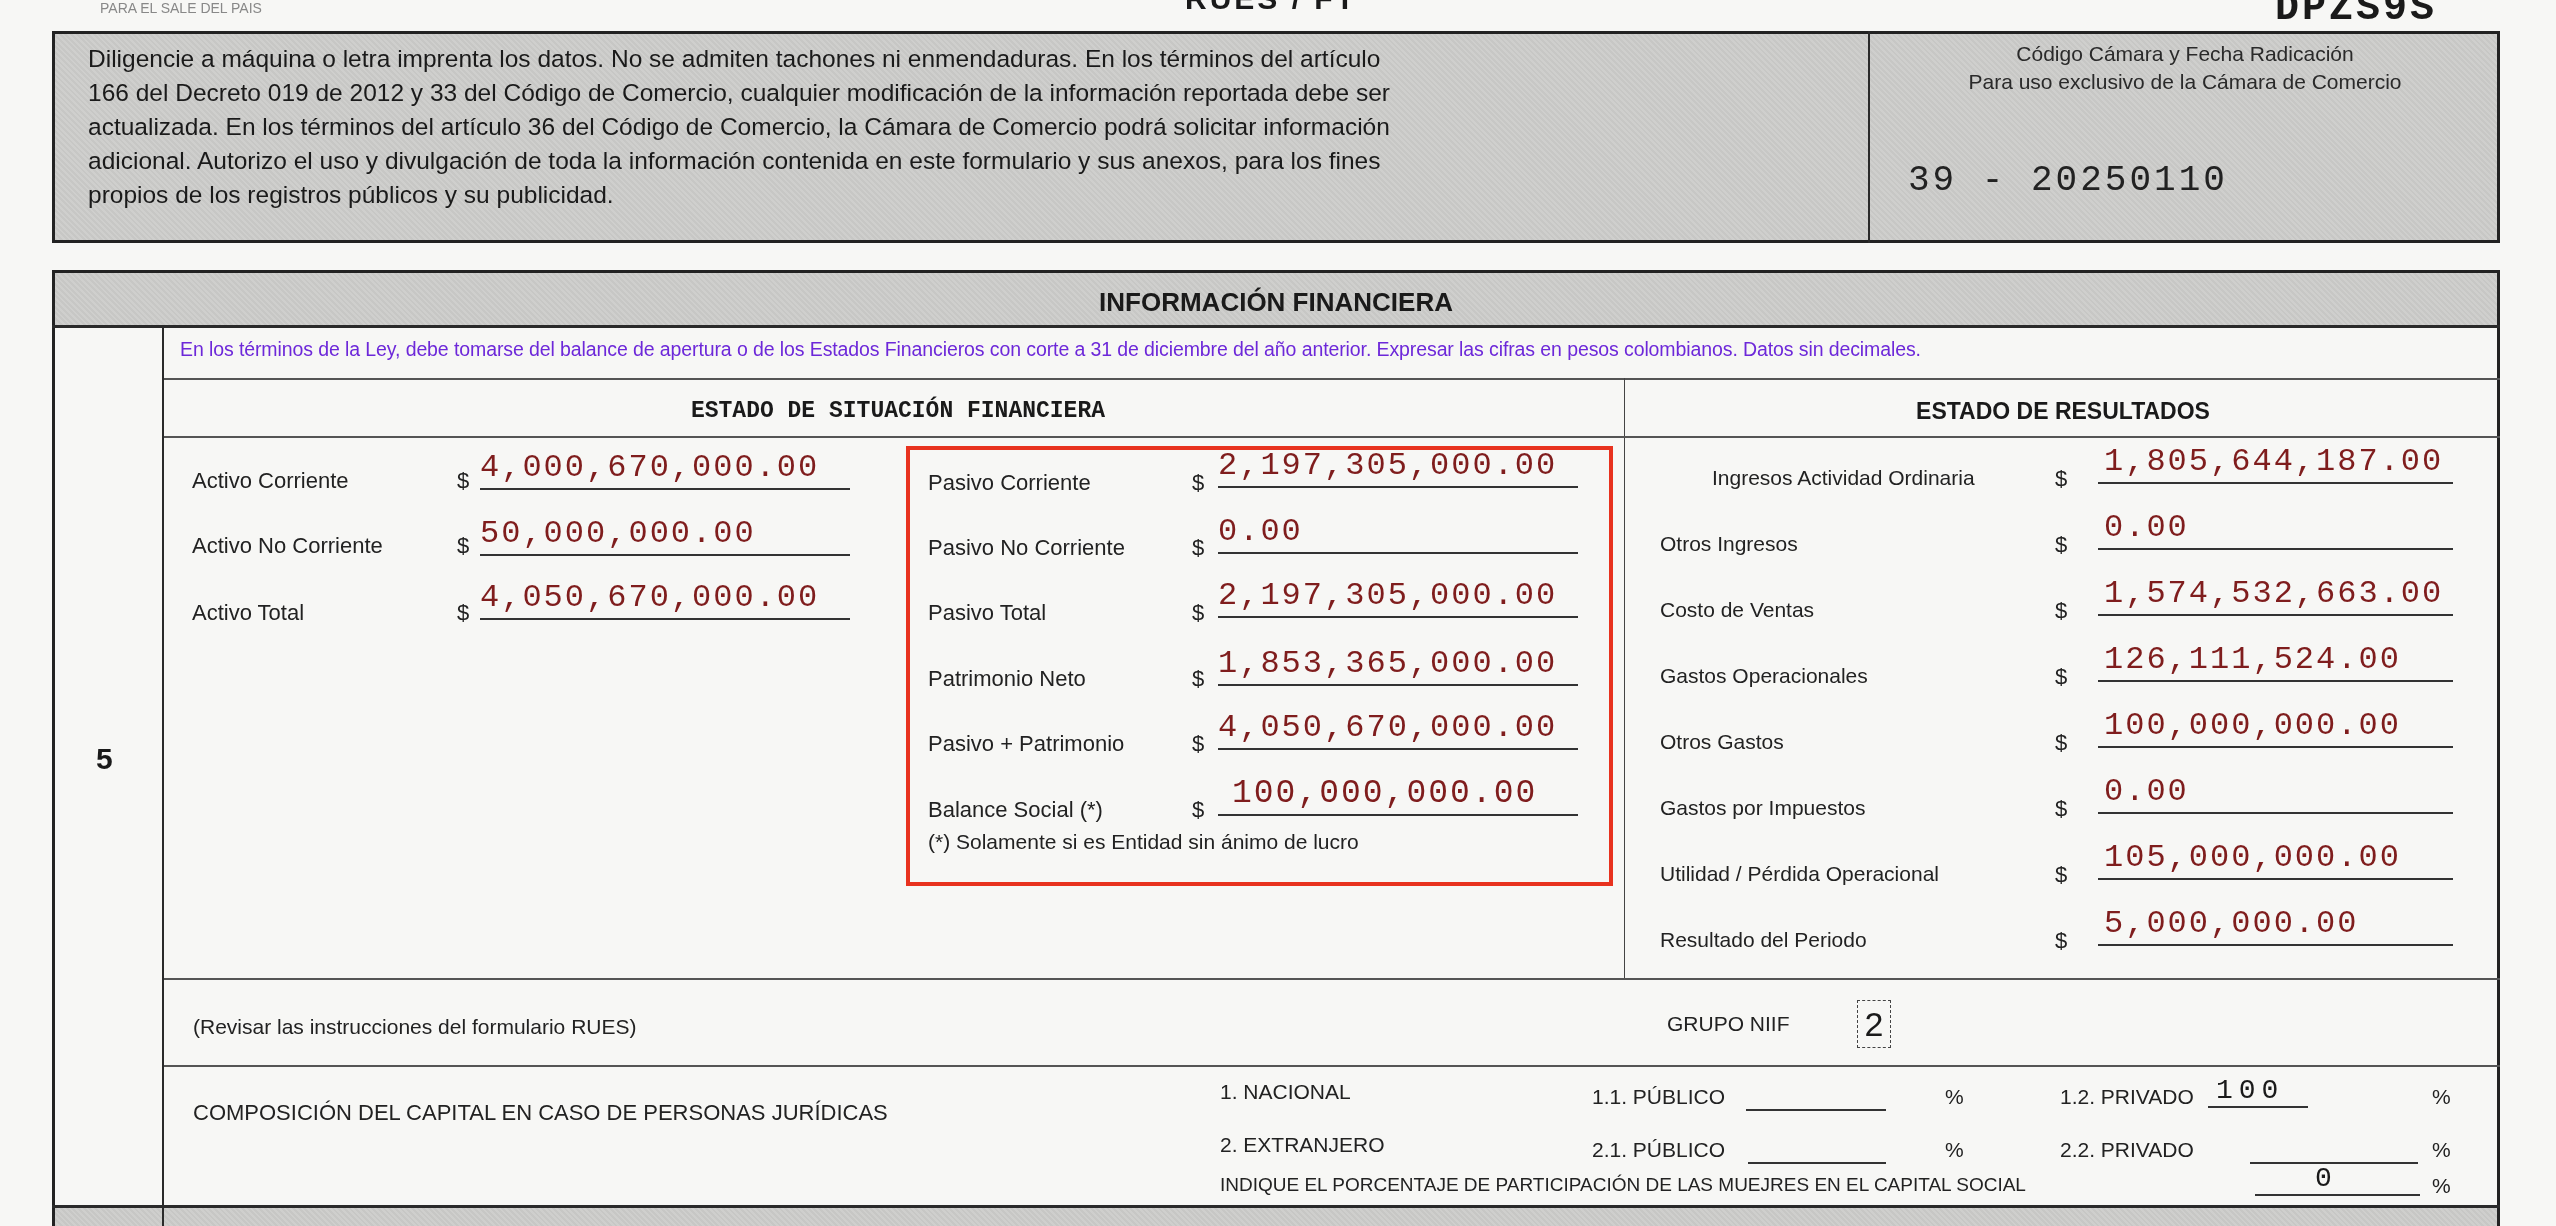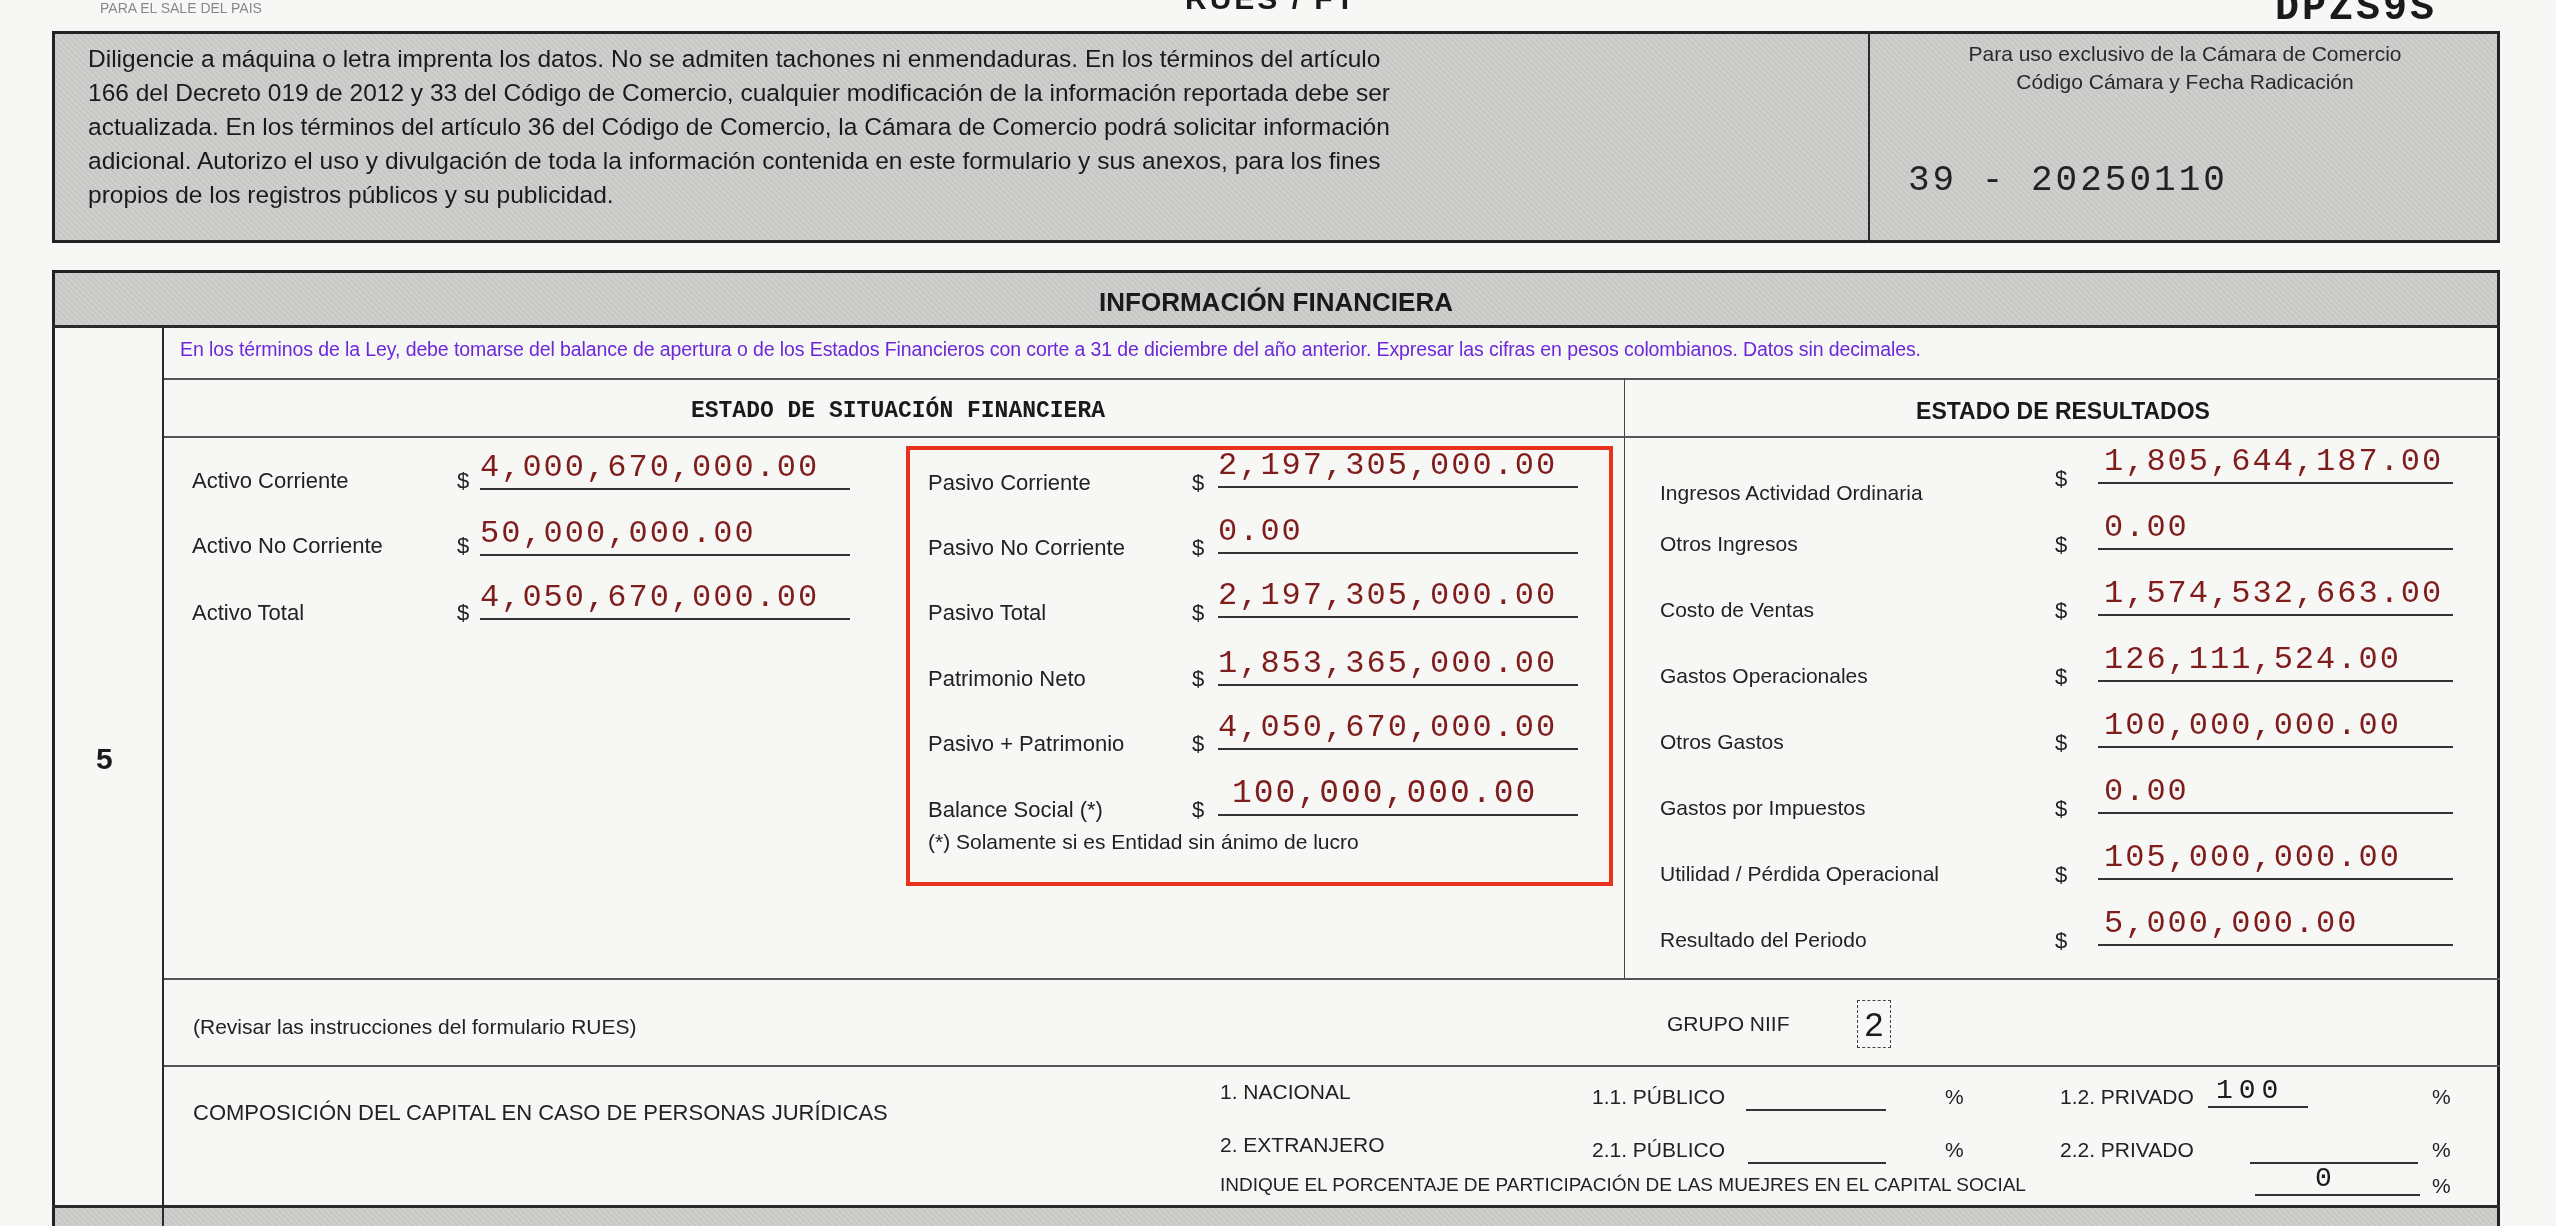--- a/index.html
+++ b/index.html
@@ -31,22 +31,22 @@
 <div class="abs gray" style="left:52px;top:31px;width:2448px;height:212px;border:3px solid #222;box-sizing:border-box;"></div>
 <div class="abs" style="left:88px;top:42px;width:1800px;font-size:24.5px;line-height:34px;color:#1a1a1a;">
   <div>Diligencie a máquina o letra imprenta los datos. No se admiten tachones ni enmendaduras. En los términos del artículo</div>
   <div>166 del Decreto 019 de 2012 y 33 del Código de Comercio, cualquier modificación de la información reportada debe ser</div>
   <div>actualizada. En los términos del artículo 36 del Código de Comercio, la Cámara de Comercio podrá solicitar información</div>
   <div>adicional. Autorizo el uso y divulgación de toda la información contenida en este formulario y sus anexos, para los fines</div>
   <div>propios de los registros públicos y su publicidad.</div>
 </div>
 <div class="vline" style="left:1868px;top:31px;height:212px;"></div>
 <div class="abs" style="left:1872px;top:40px;width:626px;text-align:center;font-size:21px;line-height:28px;color:#2a2a2a;">
+  <div>Código Cámara y Fecha Radicación</div>
   <div>Para uso exclusivo de la Cámara de Comercio</div>
-  <div>Código Cámara y Fecha Radicación</div>
 </div>
 <div class="abs mono" style="left:1908px;top:160px;font-size:36px;letter-spacing:3px;color:#222;">39 - 20250110</div>
 
 <div class="abs" style="left:52px;top:270px;width:2448px;height:960px;border:3px solid #222;border-bottom:none;box-sizing:border-box;"></div>
 <div class="abs gray" style="left:55px;top:273px;width:2442px;height:52px;"></div>
 <div class="hdr" style="left:55px;top:287px;width:2442px;font-size:26px;">INFORMACIÓN FINANCIERA</div>
 <div class="hline" style="left:52px;top:325px;width:2448px;"></div>
 
 <div class="vline" style="left:162px;top:325px;height:880px;"></div>
 <div class="abs" style="left:96px;top:742px;font-size:30px;font-weight:bold;">5</div>
@@ -121,21 +121,21 @@
 <div>
   <div class="label" style="left:928px;top:797px;">Balance Social (*)</div>
   <div class="dollar" style="left:1192px;top:797px;">$</div>
   <div class="field" style="left:1218px;top:778px;width:360px;">
       <span class="fieldval" style="font-size:33px;left:14px;">100,000,000.00</span>
     </div>
 </div>
 <div class="label" style="left:928px;top:830px;font-size:21px;">(*) Solamente si es Entidad sin ánimo de lucro</div>
 
 <div>
-  <div class="label" style="left:1660px;top:466px;font-size:21px;margin-top:15px;">Ingresos Actividad Ordinaria</div>
+  <div class="label" style="left:1712px;top:466px;font-size:21px;">Ingresos Actividad Ordinaria</div>
   <div class="dollar" style="left:2055px;top:466px;">$</div>
   <div class="field" style="left:2098px;top:446px;width:355px;">
       <span class="fieldval" style="left:6px;">1,805,644,187.00</span>
     </div>
 </div>
 <div>
   <div class="label" style="left:1660px;top:532px;font-size:21px;">Otros Ingresos</div>
   <div class="dollar" style="left:2055px;top:532px;">$</div>
   <div class="field" style="left:2098px;top:512px;width:355px;">
       <span class="fieldval" style="left:6px;">0.00</span>

